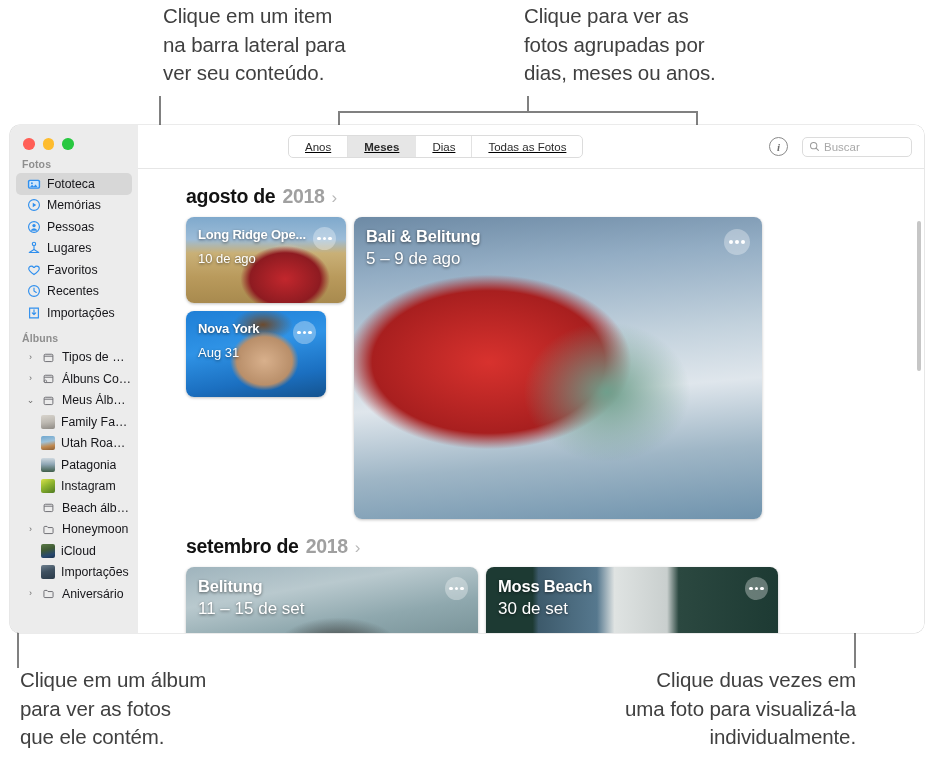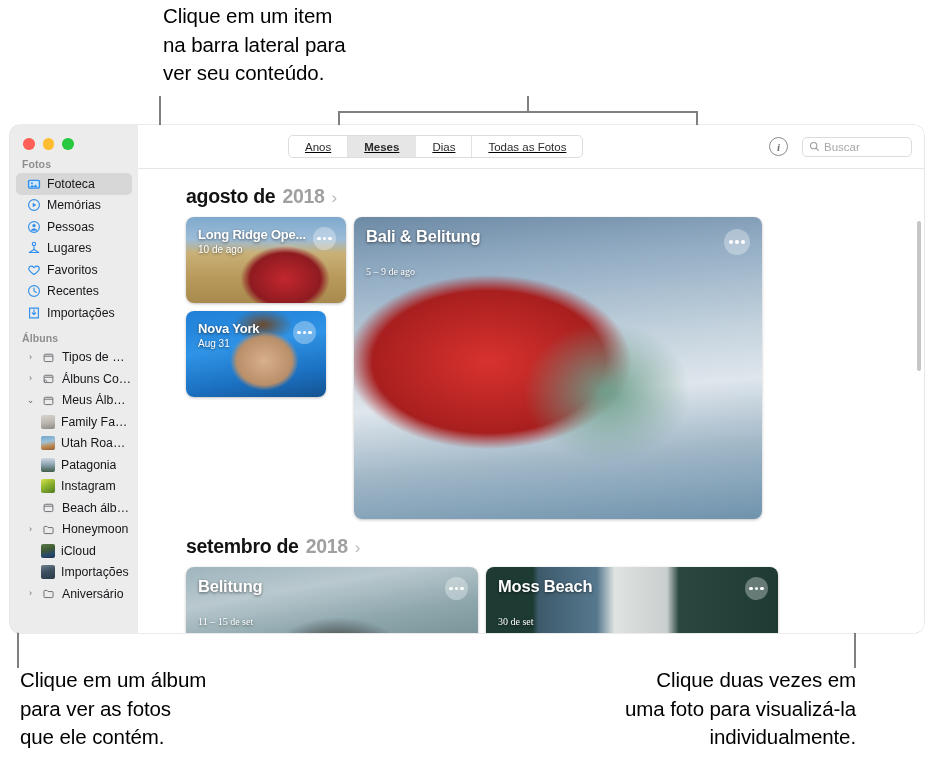--- a/index.html
+++ b/index.html
@@ -10,21 +10,21 @@
     font-family: "Liberation Sans", sans-serif;
     -webkit-font-smoothing: antialiased;
   }
   .page { position: relative; width: 934px; height: 774px; }
 
   
   .callout {
     position: absolute;
     font-size: 20.5px;
     line-height: 28.5px;
-    color: #000000;
+    color: #404040;
     letter-spacing: -0.1px;
     white-space: pre-line;
   }
   #callout-sidebar { left: 163px; top: 2px; width: 290px; text-align: left; }
   #callout-viewmode { left: 524px; top: 2px; width: 300px; text-align: left; }
   #callout-album { left: 20px; top: 666px; width: 300px; text-align: left; }
   #callout-photo { left: 508px; top: 666px; width: 348px; text-align: right; }
 
   
   .lead { position: absolute; background: #808080; }
@@ -166,23 +166,23 @@
   .card {
     position: relative; border-radius: 8px; overflow: hidden;
     box-shadow: 0 1px 3px rgba(0,0,0,0.25);
   }
   .card .lbl {
     position: absolute; left: 12px; top: 10px;
     color: #fff; text-shadow: 0 1px 3px rgba(0,0,0,0.55);
     z-index: 3;
   }
   .card .title { font-weight: 700; font-size: 13px; letter-spacing: -0.2px; white-space: nowrap; }
-  .card .sub { font-size: 10px; margin-top: 2px; font-weight: 400; }
+  .card .sub { font-size: 13px; margin-top: 9px; font-weight: 400; }
   .card.big .title { font-size: 16.5px; }
-  .card.big .sub { font-size: 10px; margin-top: 20px; font-family: Liberation Serif, serif; }
+  .card.big .sub { font-size: 17px; margin-top: 3px; }
 
   .more {
     position: absolute; right: 10px; top: 10px; z-index: 3;
     width: 23px; height: 23px; border-radius: 50%;
     background: rgba(255,255,255,0.32);
     display: flex; align-items: center; justify-content: center;
     gap: 2.3px;
   }
   .more i { width: 3.4px; height: 3.4px; border-radius: 50%; background: #fff; display: block; }
   .more.big { width: 26px; height: 26px; right: 12px; top: 12px; }
@@ -217,20 +217,23 @@
   }
 </style>
 </head>
 <body>
 
 <div class="page">
 
   <div class="callout" id="callout-sidebar">Clique em um item
 na barra lateral para
 ver seu conteúdo.</div>
+  <div class="callout" id="callout-viewmode">Clique para ver as
+fotos agrupadas por
+dias, meses ou anos.</div>
   <div class="callout" id="callout-photo">Clique duas vezes em
 uma foto para visualizá-la
 individualmente.</div>
   <div class="callout" id="callout-album">Clique em um álbum
 para ver as fotos
 que ele contém.</div>
 
   <div class="lead lead-v" style="left:159px; top:96px; height:85px;"></div>
   <div class="lead lead-v" style="left:145px; top:180px; height:283px;"></div>
   <div class="lead lead-h" style="left:133px; top:180px; width:14px;"></div>

